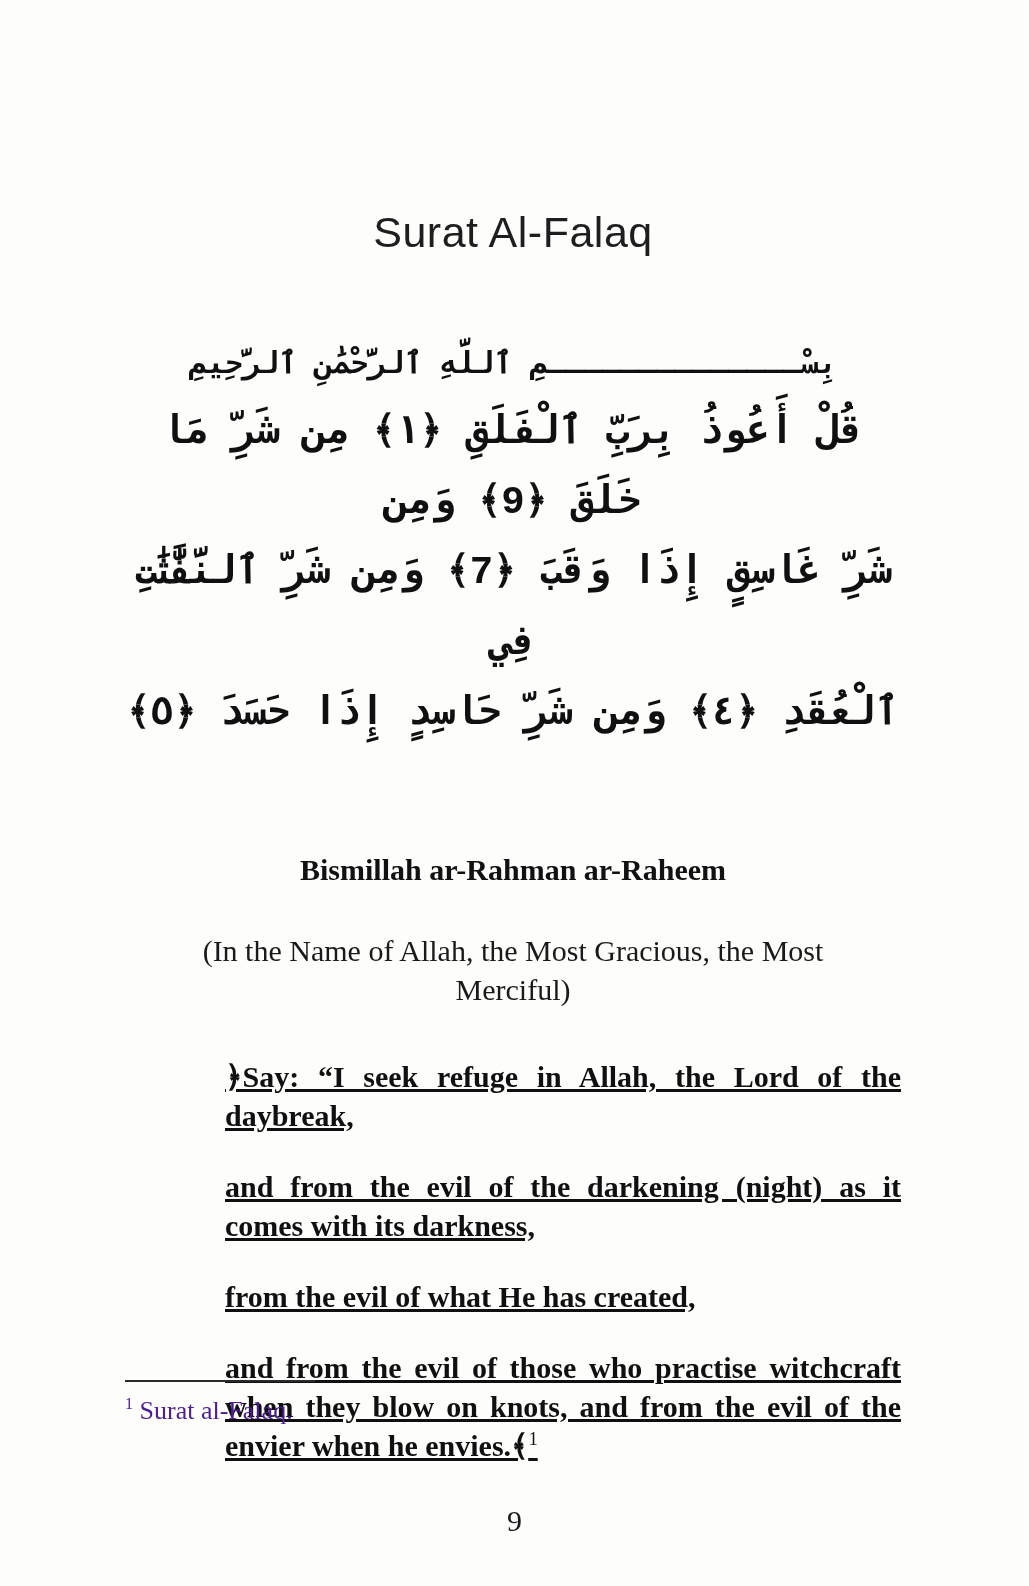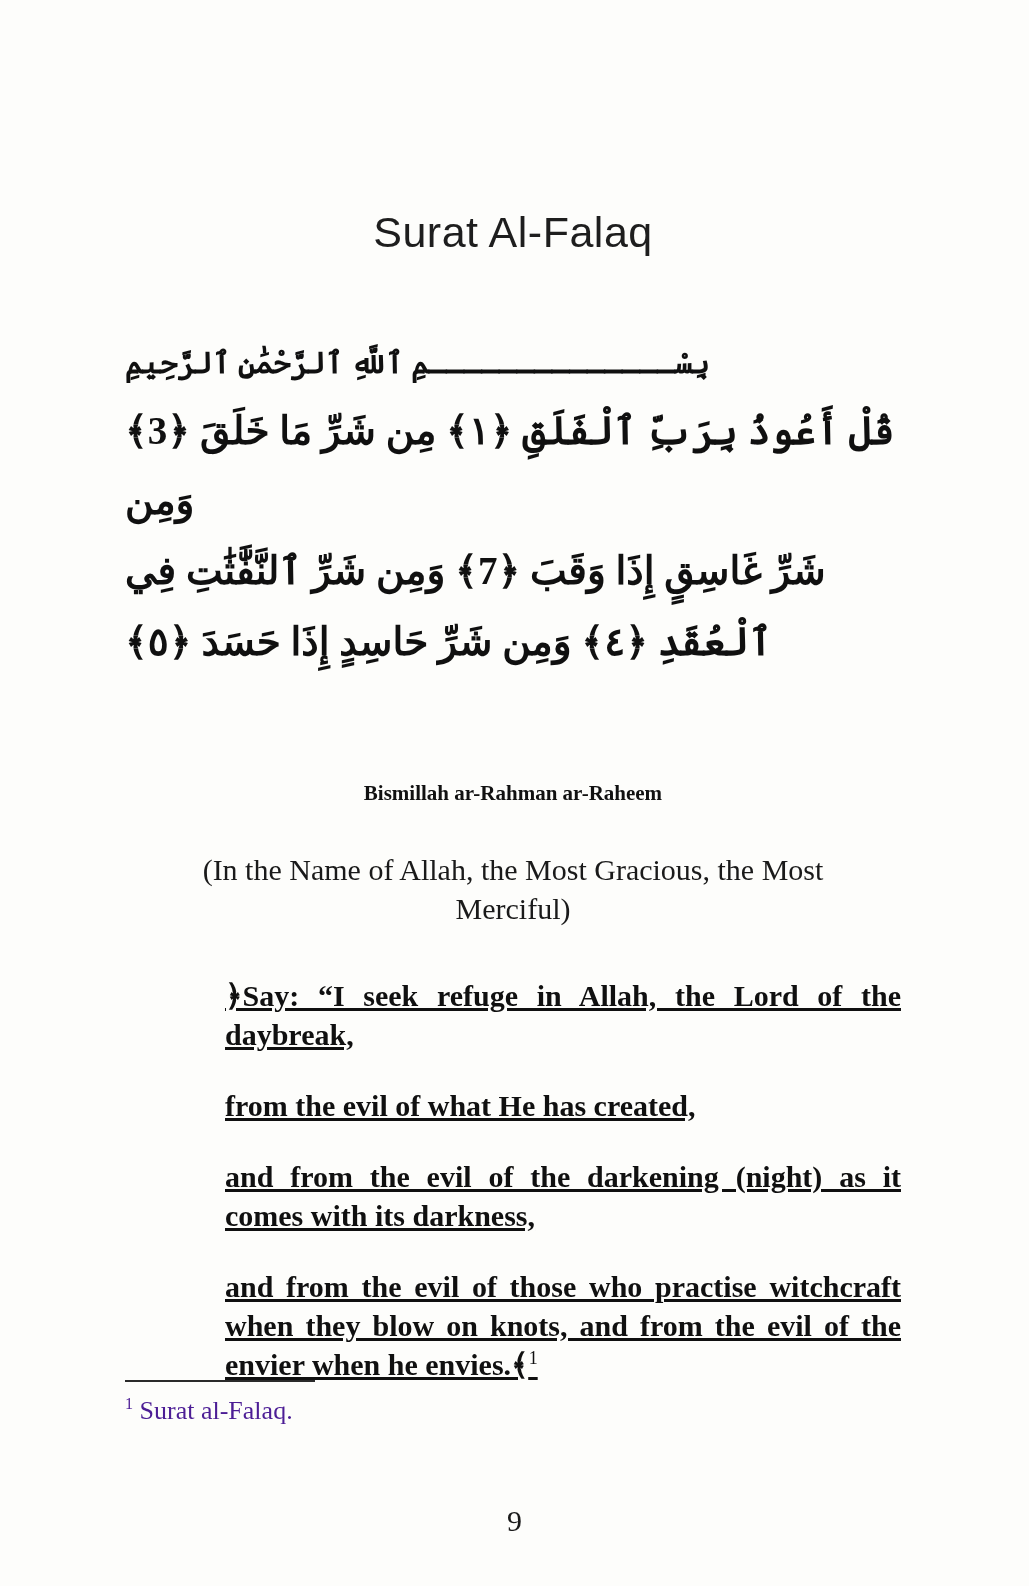--- a/index.html
+++ b/index.html
@@ -24,40 +24,40 @@
     padding-top: 208px;
     text-align: center;
     font-family: "Liberation Sans", sans-serif;
     font-weight: 400;
     font-size: 43px;
     color: #1e1e1e;
     letter-spacing: 0.5px;
   }
   .arabic-block {
     margin-top: 88px;
-    text-align: left;
+    text-align: center;
     direction: rtl;
-    font-family: Liberation Serif, serif;
+    font-family: Liberation Mono, monospace;
     color: #101010;
   }
   .bismillah-ar {
     font-size: 30px;
     font-weight: 700;
     margin-bottom: 16px;
     letter-spacing: 0;
   }
   .ayah-line {
     font-size: 39px;
     font-weight: 700;
     line-height: 1.8;
   }
   .bismillah-heading {
     margin: 104px 0 0 0;
     text-align: center;
-    font-size: 21px;
+    font-size: 30px;
     font-weight: 700;
     color: #111;
   }
   .translation-line {
     margin: 44px auto 0 auto;
     max-width: 700px;
     text-align: center;
     font-size: 30px;
     line-height: 1.3;
     color: #1a1a1a;
@@ -118,33 +118,33 @@
 </style>
 </head>
 <body>
 
 <div class="page">
 
   <h1 class="title">Surat Al-Falaq</h1>
 
   <div class="arabic-block">
     <div class="bismillah-ar">بِسْــــــــــــــمِ ٱللَّهِ ٱلرَّحْمَٰنِ ٱلرَّحِيمِ</div>
-    <div class="ayah-line">قُلْ أَعُوذُ بِرَبِّ ٱلْفَلَقِ ﴿١﴾ مِن شَرِّ مَا خَلَقَ ﴿3﴾ وَمِن</div>
+    <div class="ayah-line">قُلْ أَعُوذُ بِرَبِّ ٱلْفَلَقِ ﴿١﴾ مِن شَرِّ مَا خَلَقَ ﴿9﴾ وَمِن</div>
     <div class="ayah-line">شَرِّ غَاسِقٍ إِذَا وَقَبَ ﴿7﴾ وَمِن شَرِّ ٱلنَّفَّٰثَٰتِ فِي</div>
     <div class="ayah-line">ٱلْعُقَدِ ﴿٤﴾ وَمِن شَرِّ حَاسِدٍ إِذَا حَسَدَ ﴿٥﴾</div>
   </div>
 
   <h2 class="bismillah-heading">Bismillah ar-Rahman ar-Raheem</h2>
 
   <p class="translation-line">(In the Name of Allah, the Most Gracious, the Most Merciful)</p>
 
   <div class="quote-block">
     <p class="quote-para">﴿Say: “I seek refuge in Allah, the Lord of the daybreak,</p>
+    <p class="quote-para">and from the evil of the darkening (night) as it comes with its darkness,</p>
     <p class="quote-para">from the evil of what He has created,</p>
-    <p class="quote-para">and from the evil of the darkening (night) as it comes with its darkness,</p>
     <p class="quote-para last"><span>and from the evil of those who practise witchcraft when they blow on knots, and from the evil of the envier when he envies.﴾</span><sup class="fn-ref">1</sup></p>
   </div>
 
   <div class="footnote-area">
     <div class="footnote-rule"></div>
     <p class="footnote-text"><sup>1</sup> <span>Surat al-Falaq.</span></p>
   </div>
 
   <div class="page-number">9</div>
 

